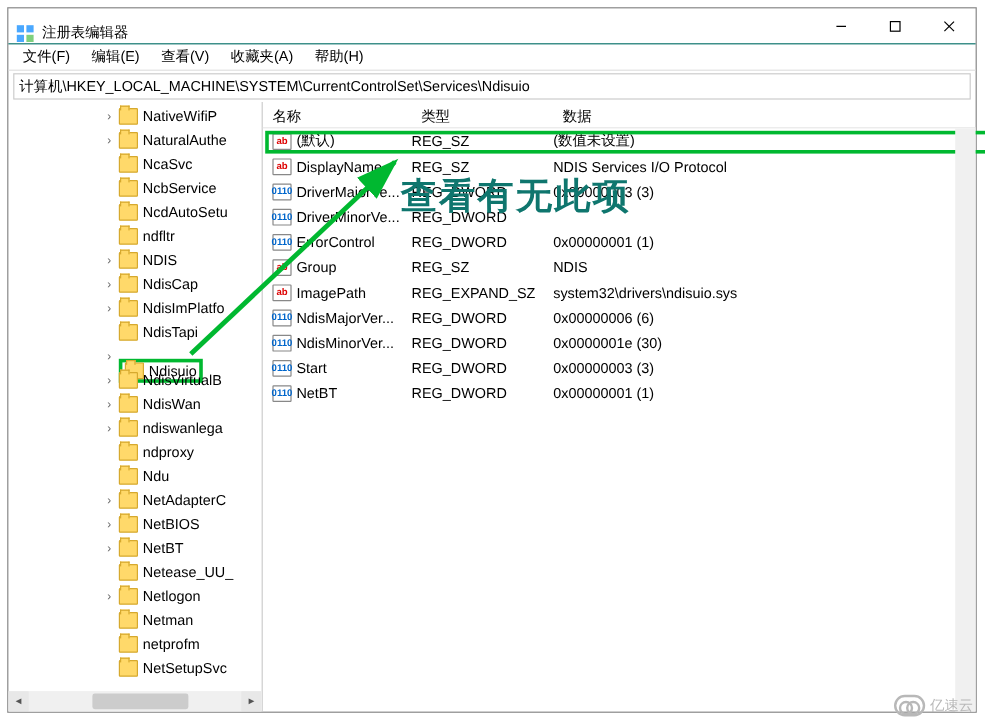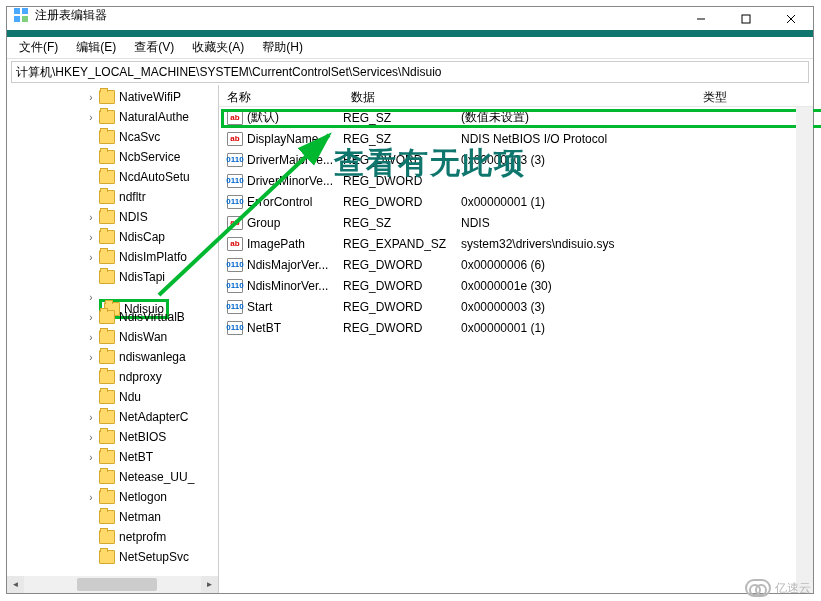--- a/index.html
+++ b/index.html
@@ -1,19 +1,19 @@
 <!DOCTYPE html>
 <html><head>
 <meta charset="utf-8">
 <style>
   * { box-sizing: border-box; font-family: "Microsoft YaHei", "Segoe UI", sans-serif; font-size: 12px; }
   body { margin: 0; background: #f0f0f0; }
   .wrap { width: 821px; height: 601px; position: relative; background: #fff; }
   .window { position: absolute; left: 6px; top: 6px; width: 808px; height: 588px; border: 1px solid #888; background: #fff; display: flex; flex-direction: column; }
-  .titlebar { height: 30px; display: flex; align-items: flex-start; padding-left: 6px; border-bottom: 7px solid #0f766e; }
+  .titlebar { height: 30px; display: flex; align-items: flex-end; padding-left: 6px; border-bottom: 1px solid #0f766e; }
   .app-icon { width: 16px; height: 16px; margin-right: 6px; }
   .title-txt { flex: 1; font-size: 12px; color: #000; }
   .win-btns { display: flex; height: 100%; }
   .win-btn { width: 45px; display: flex; align-items: center; justify-content: center; color: #000; font-size: 12px; }
   .win-btn svg { stroke: #000; }
   .menubar { height: 22px; display: flex; align-items: flex-start; padding-left: 4px; gap: 2px; border-bottom: 1px solid #e0e0e0; }
   .menu-item { padding: 2px 8px; font-size: 12px; }
   .addrbar { height: 22px; border: 1px solid #ccc; margin: 2px 4px; display: flex; align-items: center; padding: 0 4px; font-size: 12px; }
   .body { flex: 1; display: flex; min-height: 0; }
   .tree { width: 212px; border-right: 1px solid #ccc; overflow: hidden; position: relative; padding-top: 2px; }
@@ -221,35 +221,35 @@
           <div class="hs-track">
               <div class="hs-thumb"></div>
             </div>
           <div class="hs-btn">►</div>
         </div>
       </div>
 
       <div class="list">
         <div class="list-head">
           <div class="col c1">名称</div>
+          <div class="col c2">类型</div>
           <div class="col c3">数据</div>
-          <div class="col c2">类型</div>
         </div>
         <div id="values">
             <div class="list-row">
               <span class="val-icon val-sz">ab</span>
               <span class="lr-name">(默认)</span>
               <span class="lr-type">REG_SZ</span>
               <span class="lr-data">(数值未设置)</span>
             </div>
             <div class="list-row">
               <span class="val-icon val-sz">ab</span>
               <span class="lr-name">DisplayName</span>
               <span class="lr-type">REG_SZ</span>
-              <span class="lr-data">NDIS NetBIOS I/O Protocol</span>
+              <span class="lr-data">NDIS Services I/O Protocol</span>
             </div>
             <div class="list-row">
               <span class="val-icon val-dw">0110</span>
               <span class="lr-name">DriverMajorVe...</span>
               <span class="lr-type">REG_DWORD</span>
               <span class="lr-data">0x00000003 (3)</span>
             </div>
             <div class="list-row">
               <span class="val-icon val-dw">0110</span>
               <span class="lr-name">DriverMinorVe...</span>

